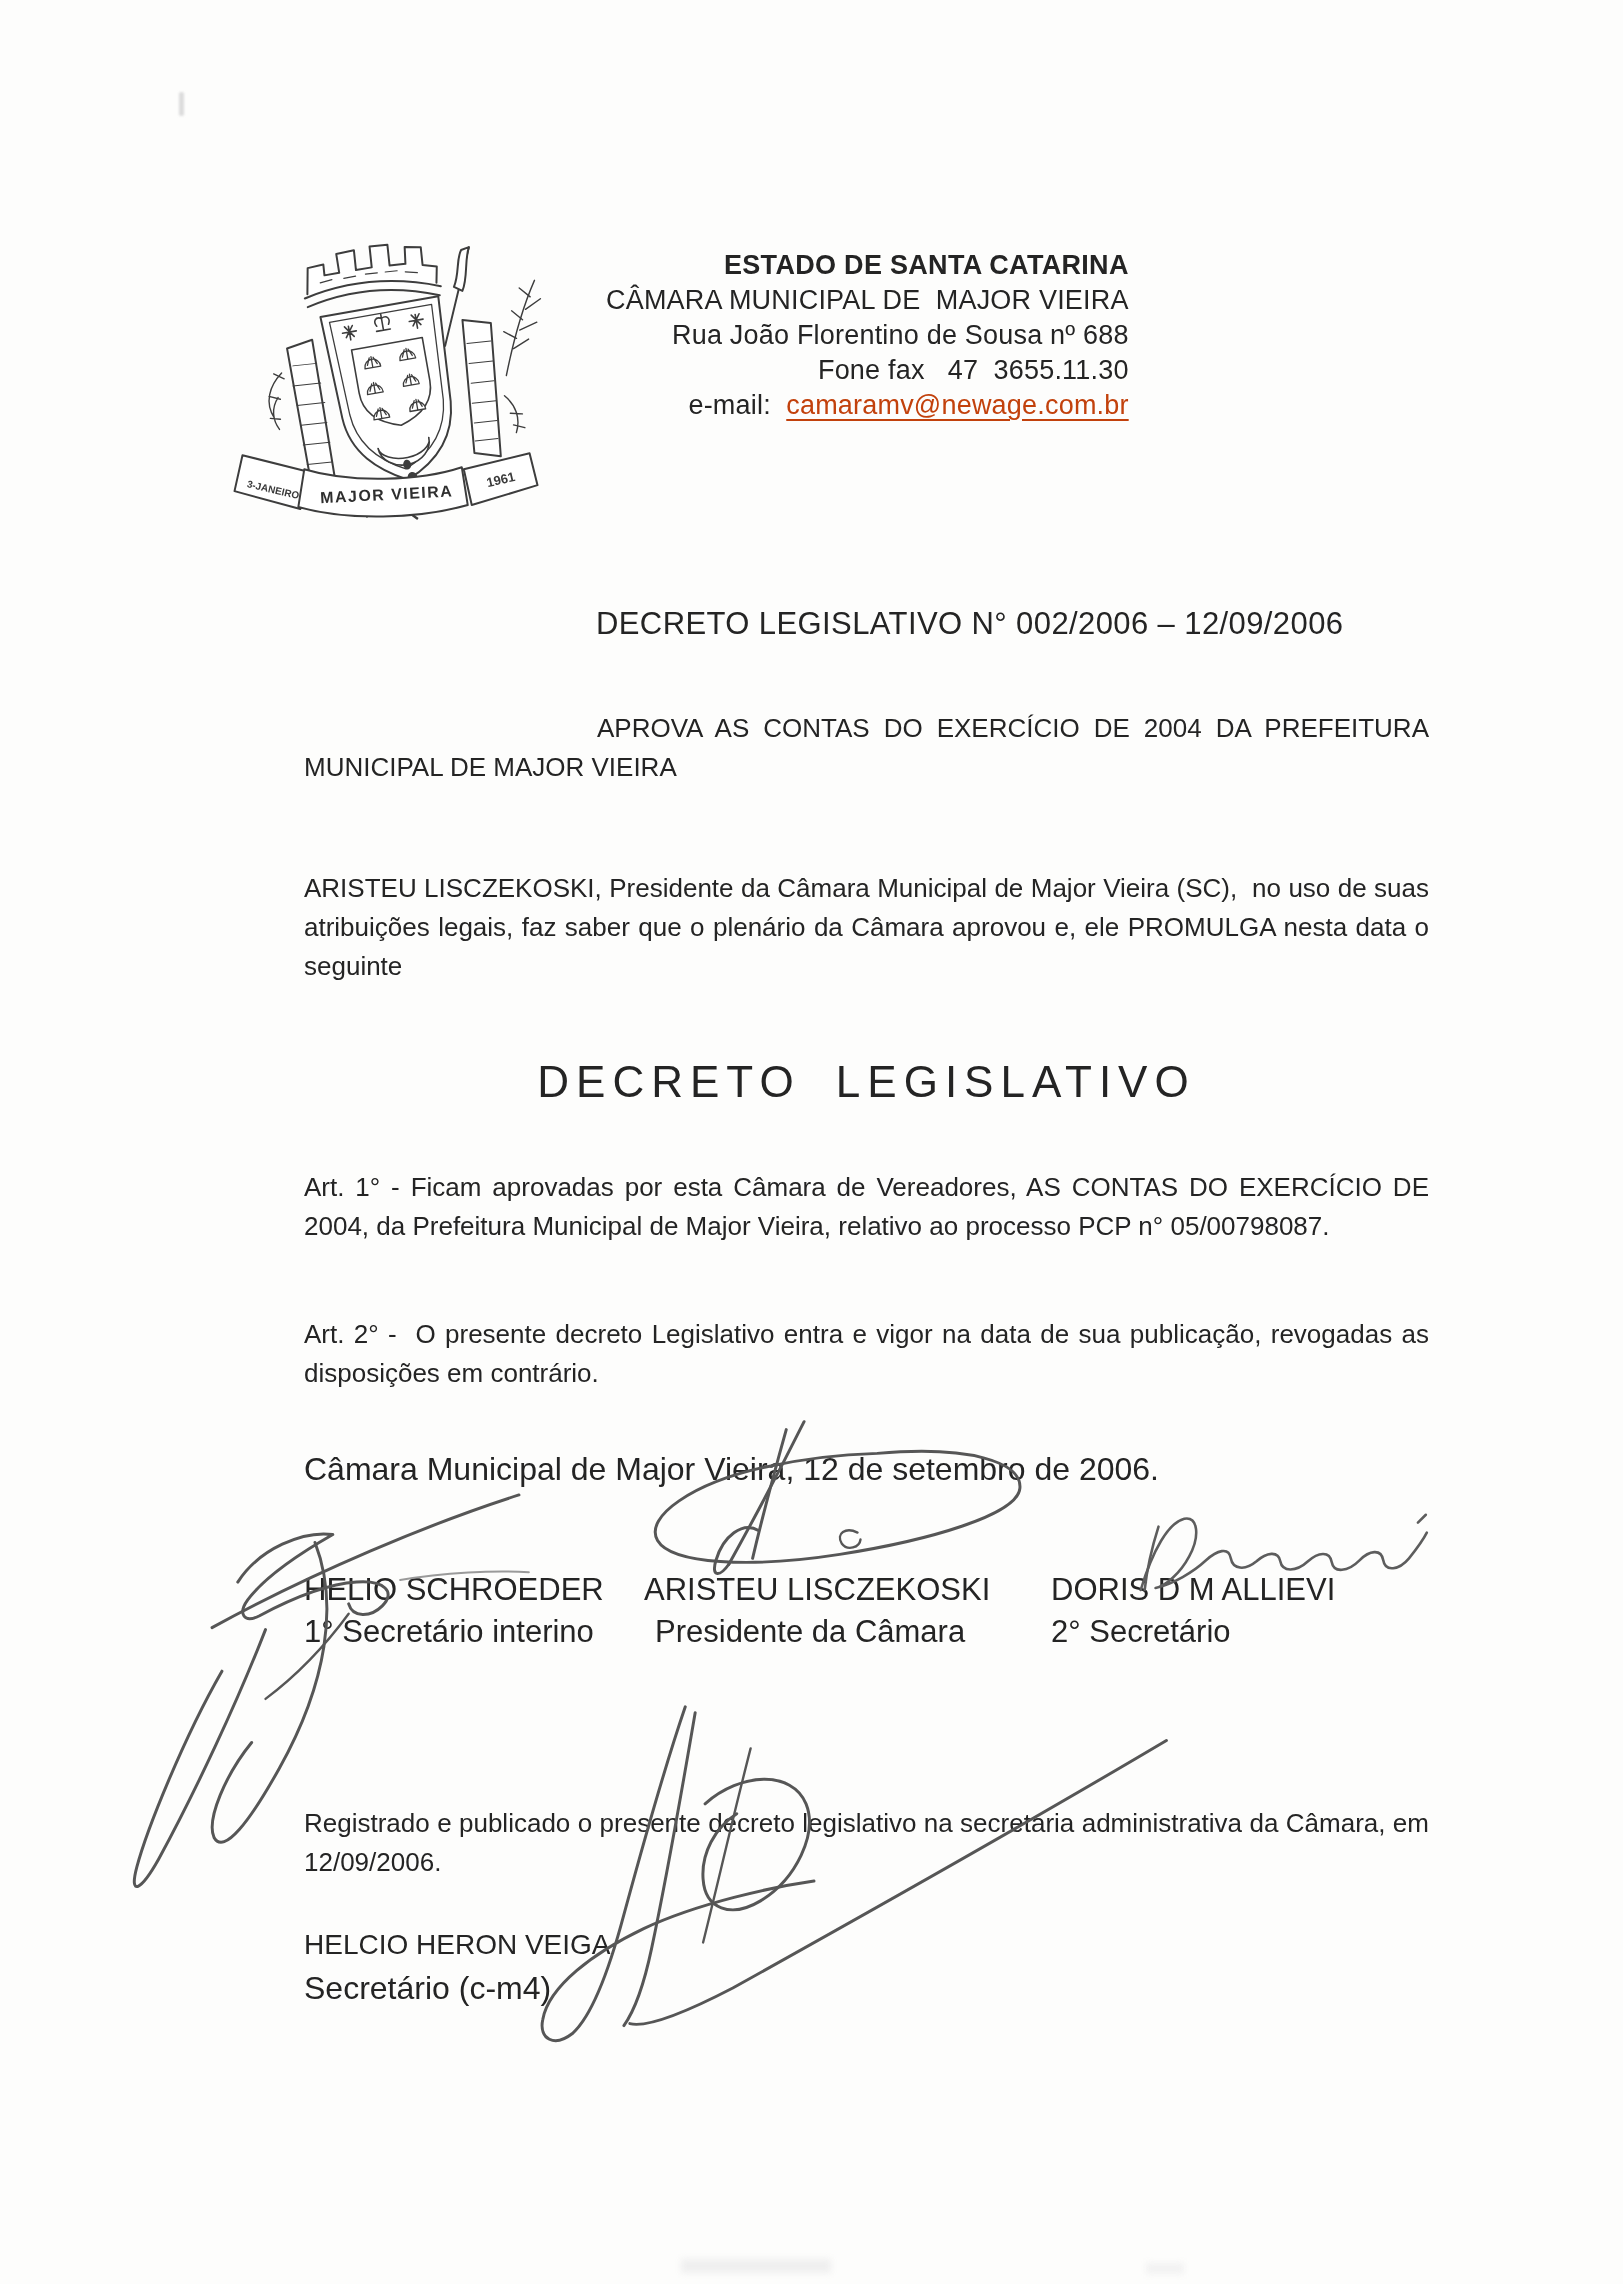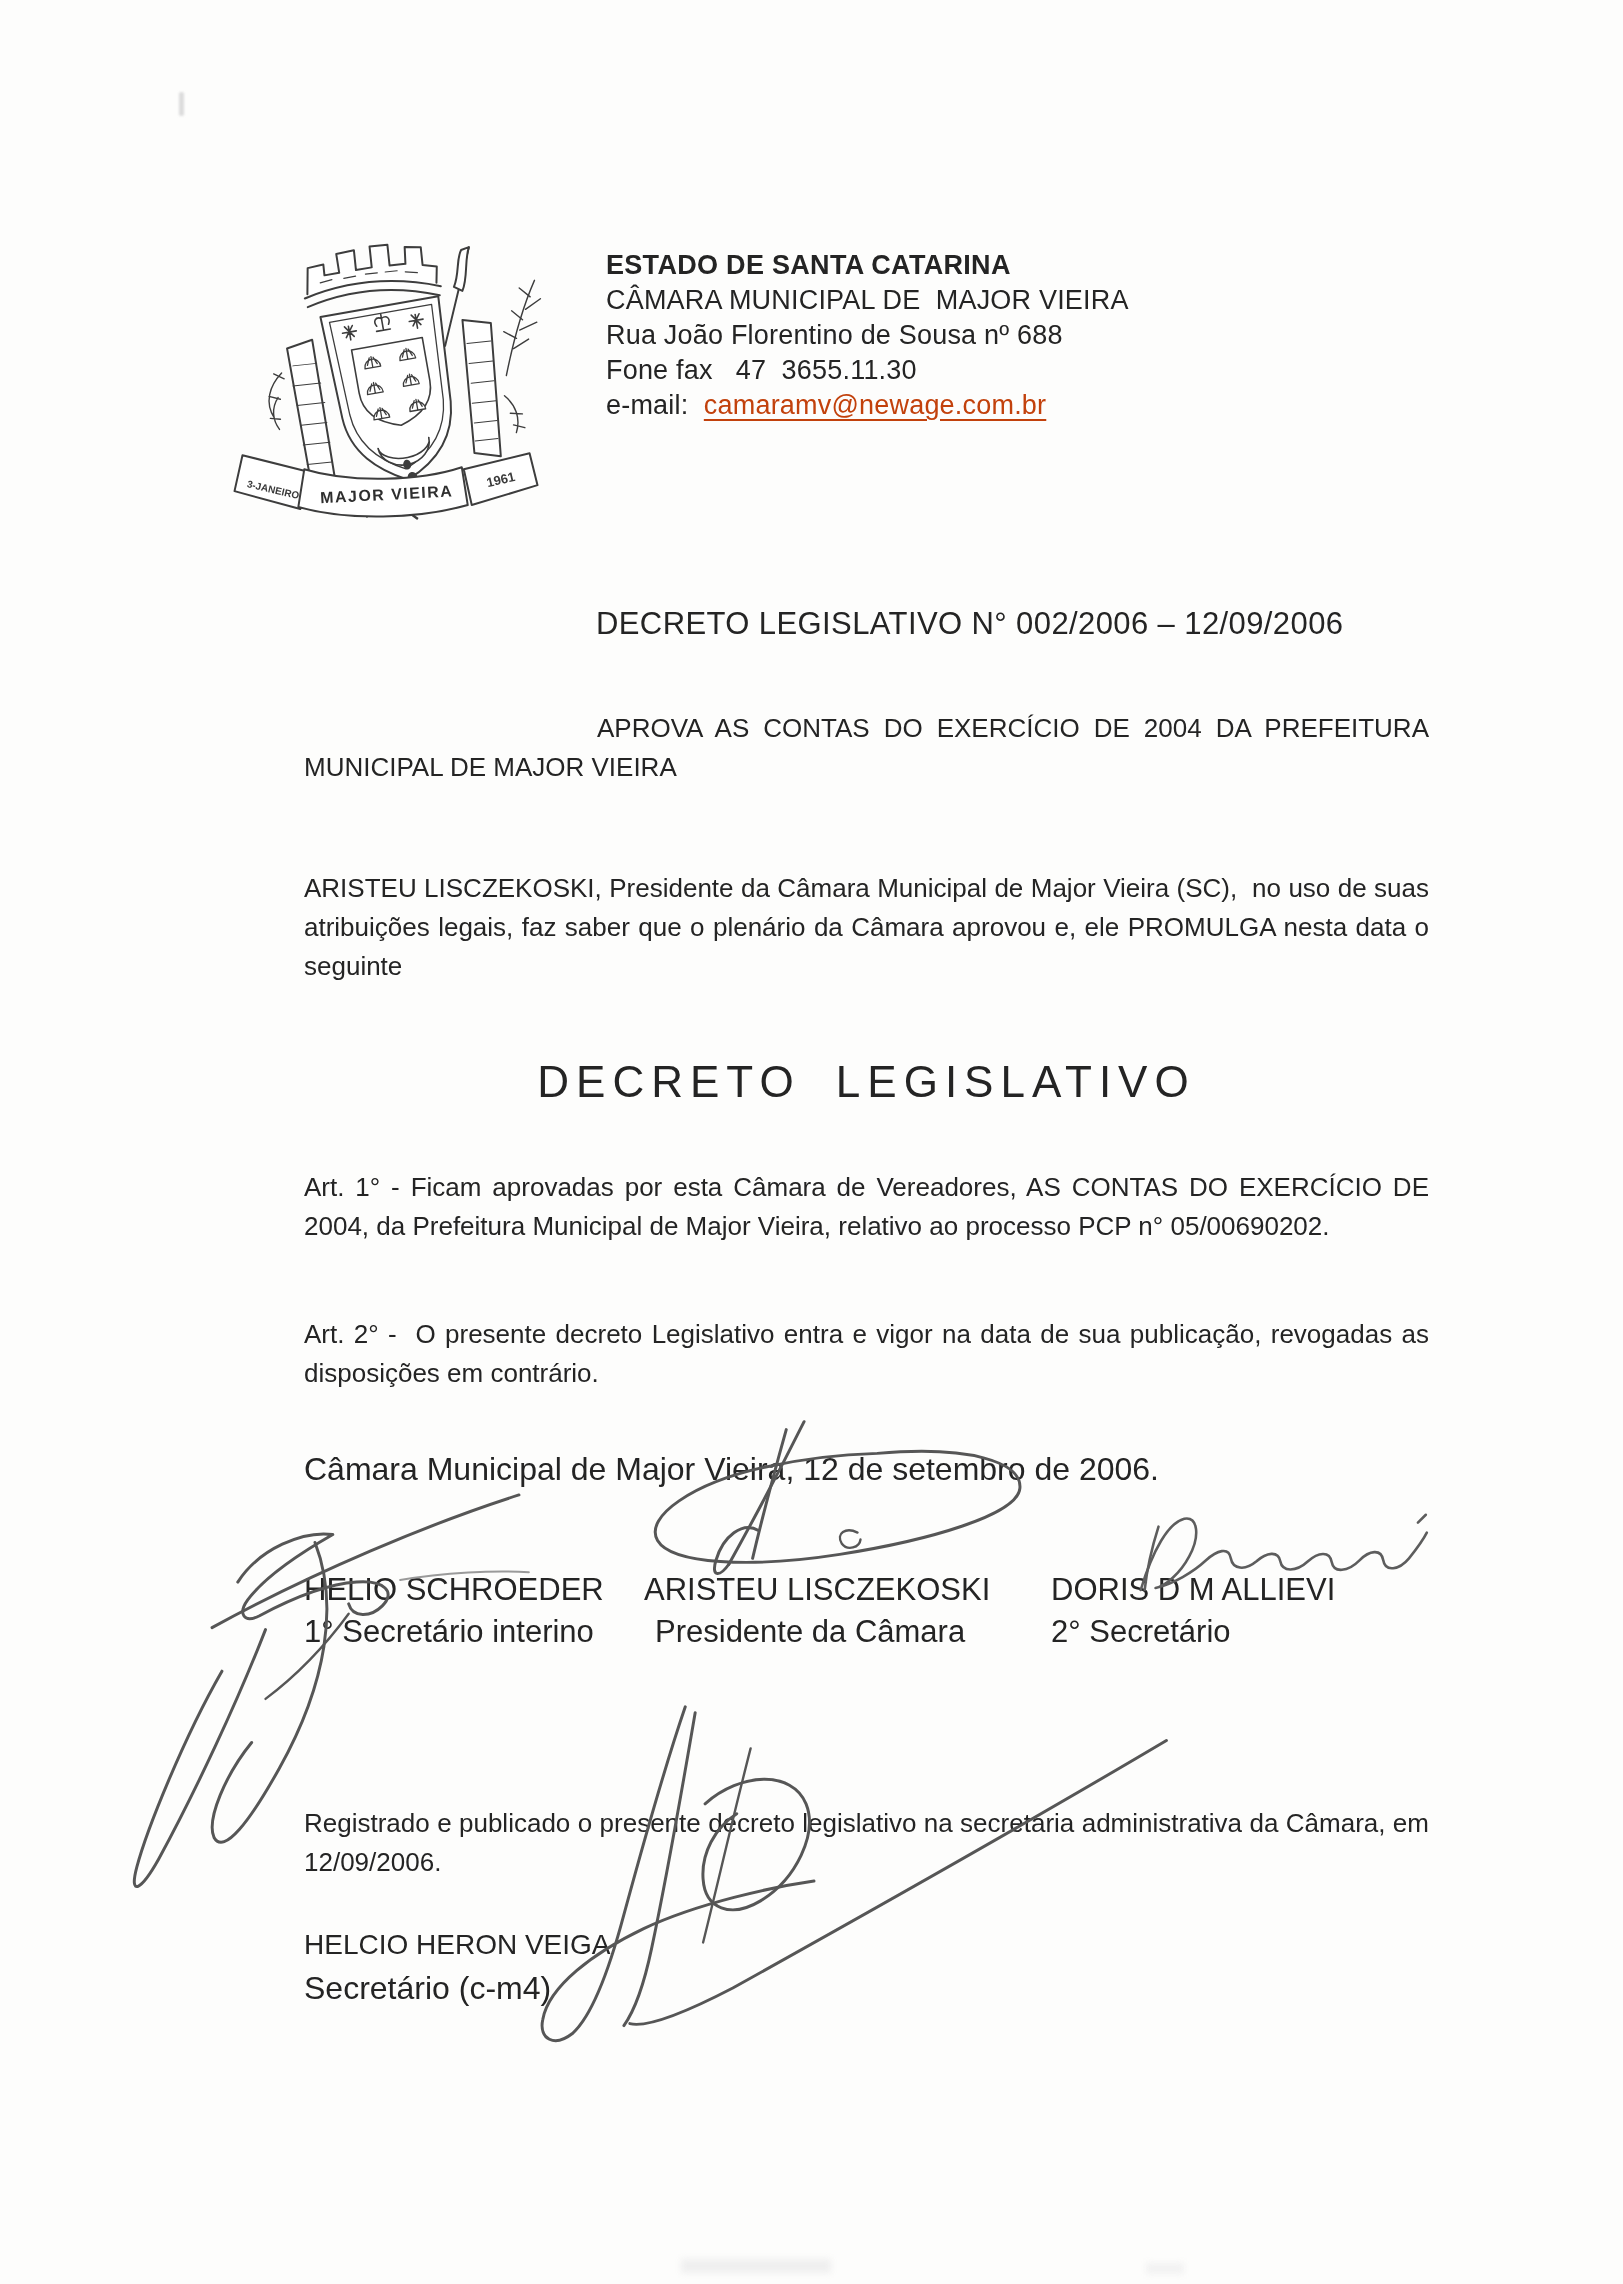--- a/index.html
+++ b/index.html
@@ -8,21 +8,21 @@
     width:1624px;height:2285px;
     margin:0 auto;
     background:#fdfdfc;
     overflow:hidden;
     font-family:"Liberation Sans","DejaVu Sans",sans-serif;
     color:#242424;
   }
   .abs{position:absolute;}
   .txt{white-space:pre-wrap;}
   
-  .letterhead{left:606px;top:248px;line-height:35px;font-size:27px;}
+  .letterhead{left:606px;top:248px;line-height:35px;font-size:27px;text-align:right;}
   .lh-bold{font-weight:bold;letter-spacing:0.3px;}
   .lh-line{letter-spacing:0.2px;}
   .lh-email a, .lh-email .email{
     text-decoration:underline;
     text-underline-offset:5px;
     text-decoration-thickness:2px;
     color:#c2410c;
   }
   
   .crest{left:220px;top:220px;width:345px;height:309px;}
@@ -136,21 +136,21 @@
   </div>
 
   <div class="abs title txt">DECRETO LEGISLATIVO N° 002/2006 – 12/09/2006</div>
 
   <div class="abs col para summary txt">APROVA AS CONTAS DO EXERCÍCIO DE 2004 DA PREFEITURA MUNICIPAL DE MAJOR VIEIRA</div>
 
   <div class="abs col para preamble txt">ARISTEU LISCZEKOSKI, Presidente da Câmara Municipal de Major Vieira (SC),  no uso de suas atribuições legais, faz saber que o plenário da Câmara aprovou e, ele PROMULGA nesta data o seguinte</div>
 
   <div class="abs col heading txt">DECRETO LEGISLATIVO</div>
 
-  <div class="abs col para art1 txt">Art. 1° - Ficam aprovadas por esta Câmara de Vereadores, AS CONTAS DO EXERCÍCIO DE 2004, da Prefeitura Municipal de Major Vieira, relativo ao processo PCP n° 05/00690202.</div>
+  <div class="abs col para art1 txt">Art. 1° - Ficam aprovadas por esta Câmara de Vereadores, AS CONTAS DO EXERCÍCIO DE 2004, da Prefeitura Municipal de Major Vieira, relativo ao processo PCP n° 05/00798087.</div>
   <div class="abs col para art2 txt">Art. 2° -  O presente decreto Legislativo entra e vigor na data de sua publicação, revogadas as disposições em contrário.</div>
 
   <div class="abs dateline txt">Câmara Municipal de Major Vieira, 12 de setembro de 2006.</div>
 
   <div class="abs sig-name sn1 txt">HELIO SCHROEDER</div>
   <div class="abs sig-name sn2 txt">ARISTEU LISCZEKOSKI</div>
   <div class="abs sig-name sn3 txt">DORIS D M ALLIEVI</div>
   <div class="abs sig-role sr1 txt">1° Secretário interino</div>
   <div class="abs sig-role sr2 txt">Presidente da Câmara</div>
   <div class="abs sig-role sr3 txt">2° Secretário</div>

